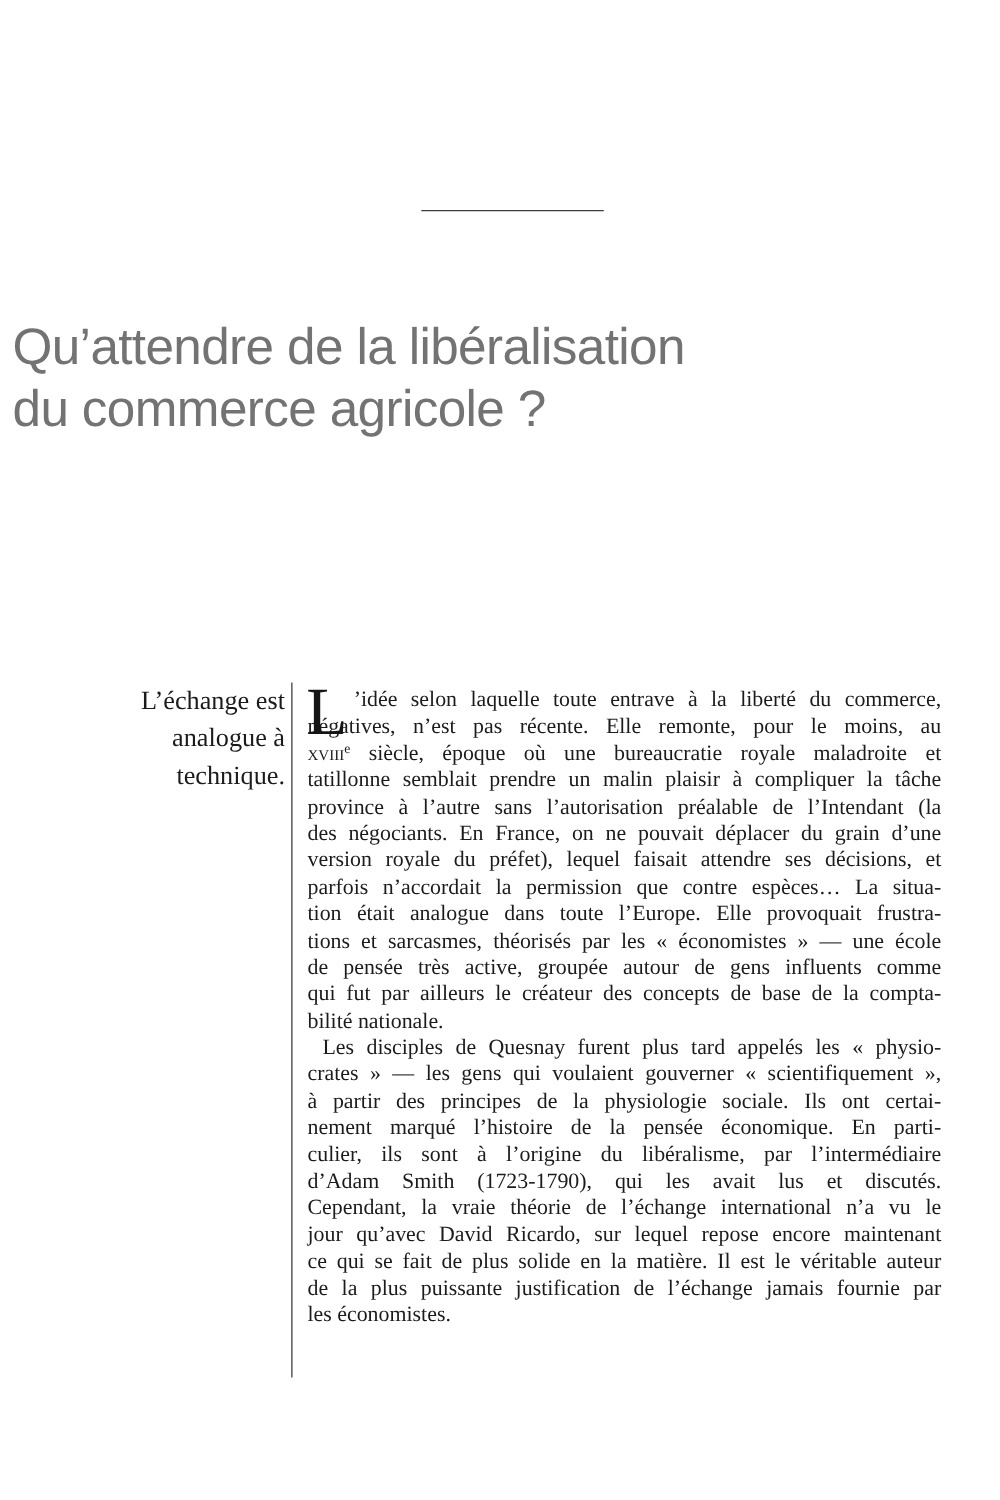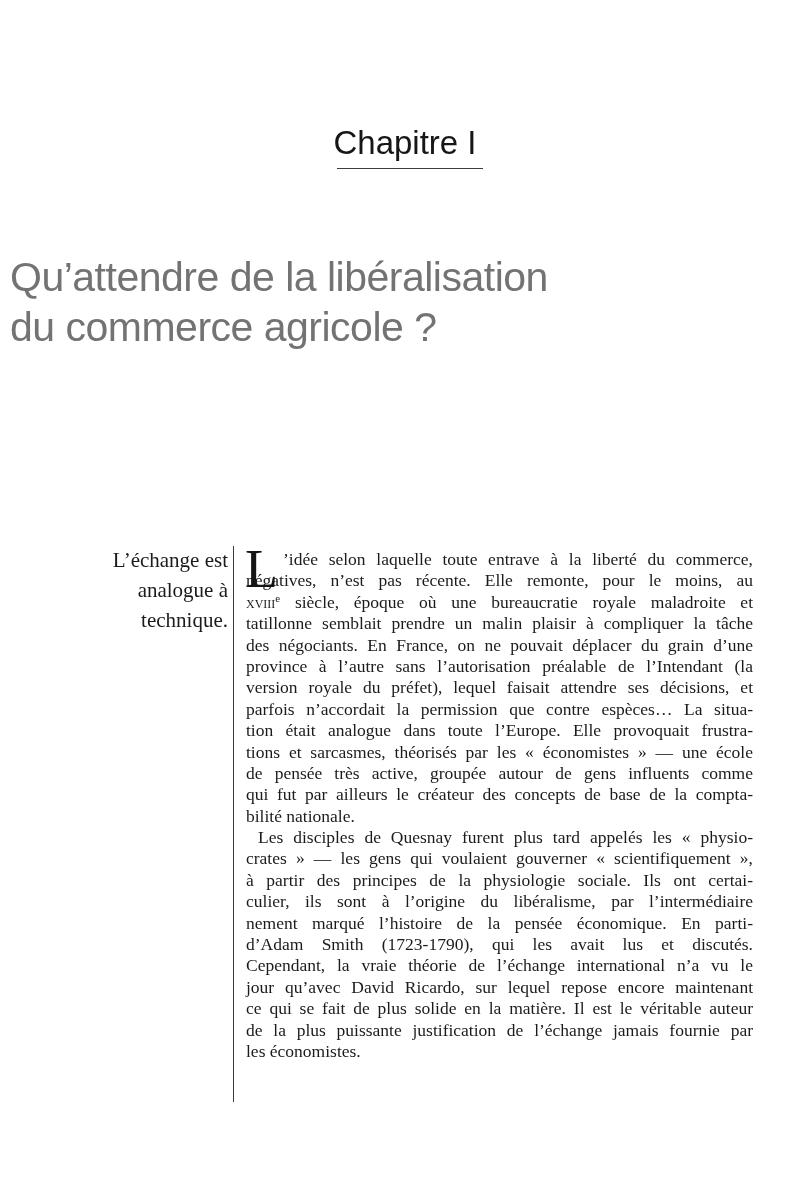--- a/index.html
+++ b/index.html
@@ -86,21 +86,20 @@
     font-size: 11px;
     vertical-align: 6px;
     line-height: 0;
   }
 </style>
 </head>
 <body>
 
 <div class="page">
 
-  <div class="chapter-heading">Chapitre I</div>
   <div class="chapter-underline"></div>
 
   <div class="book-title">
     <div>Qu’attendre de la libéralisation</div>
     <div>du commerce agricole ?</div>
   </div>
 
   <div class="margin-note">
     <div>L’échange est</div>
     <div>analogue à</div>
@@ -109,35 +108,35 @@
 
   <div class="column-rule"></div>
 
   <div class="body-col">
     <span class="dropcap">L</span>
 
     <div class="ln dc-pad">’idée selon laquelle toute entrave à la liberté du commerce,</div>
     <div class="ln">négatives, n’est pas récente. Elle remonte, pour le moins, au</div>
     <div class="ln"><span class="sc">xviii</span><sup class="sup">e</sup><span> siècle, époque où une bureaucratie royale maladroite et</span></div>
     <div class="ln">tatillonne semblait prendre un malin plaisir à compliquer la tâche</div>
+    <div class="ln">province à l’autre sans l’autorisation préalable de l’Intendant (la</div>
     <div class="ln">des négociants. En France, on ne pouvait déplacer du grain d’une</div>
-    <div class="ln">province à l’autre sans l’autorisation préalable de l’Intendant (la</div>
     <div class="ln">version royale du préfet), lequel faisait attendre ses décisions, et</div>
     <div class="ln">parfois n’accordait la permission que contre espèces… La situa-</div>
     <div class="ln">tion était analogue dans toute l’Europe. Elle provoquait frustra-</div>
     <div class="ln">tions et sarcasmes, théorisés par les « économistes » — une école</div>
     <div class="ln">de pensée très active, groupée autour de gens influents comme</div>
     <div class="ln">qui fut par ailleurs le créateur des concepts de base de la compta-</div>
     <div class="ln end">bilité nationale.</div>
 
     <div class="ln p-indent">Les disciples de Quesnay furent plus tard appelés les « physio-</div>
     <div class="ln">crates » — les gens qui voulaient gouverner « scientifiquement »,</div>
     <div class="ln">à partir des principes de la physiologie sociale. Ils ont certai-</div>
+    <div class="ln">nement marqué l’histoire de la pensée économique. En parti-</div>
     <div class="ln">culier, ils sont à l’origine du libéralisme, par l’intermédiaire</div>
-    <div class="ln">nement marqué l’histoire de la pensée économique. En parti-</div>
     <div class="ln">d’Adam Smith (1723-1790), qui les avait lus et discutés.</div>
     <div class="ln">Cependant, la vraie théorie de l’échange international n’a vu le</div>
     <div class="ln">jour qu’avec David Ricardo, sur lequel repose encore maintenant</div>
     <div class="ln">ce qui se fait de plus solide en la matière. Il est le véritable auteur</div>
     <div class="ln">de la plus puissante justification de l’échange jamais fournie par</div>
     <div class="ln end">les économistes.</div>
   </div>
 
 </div>
 

